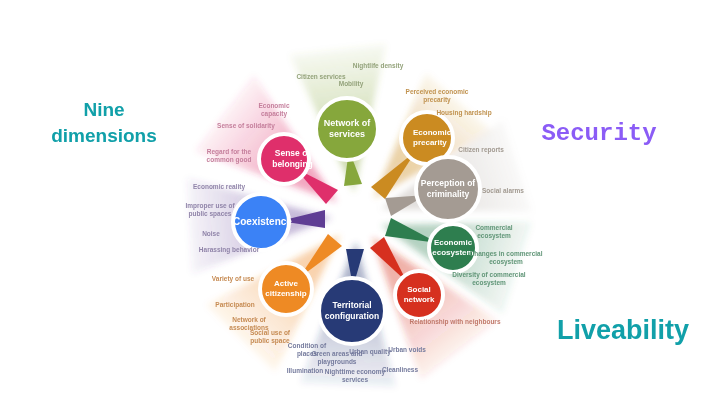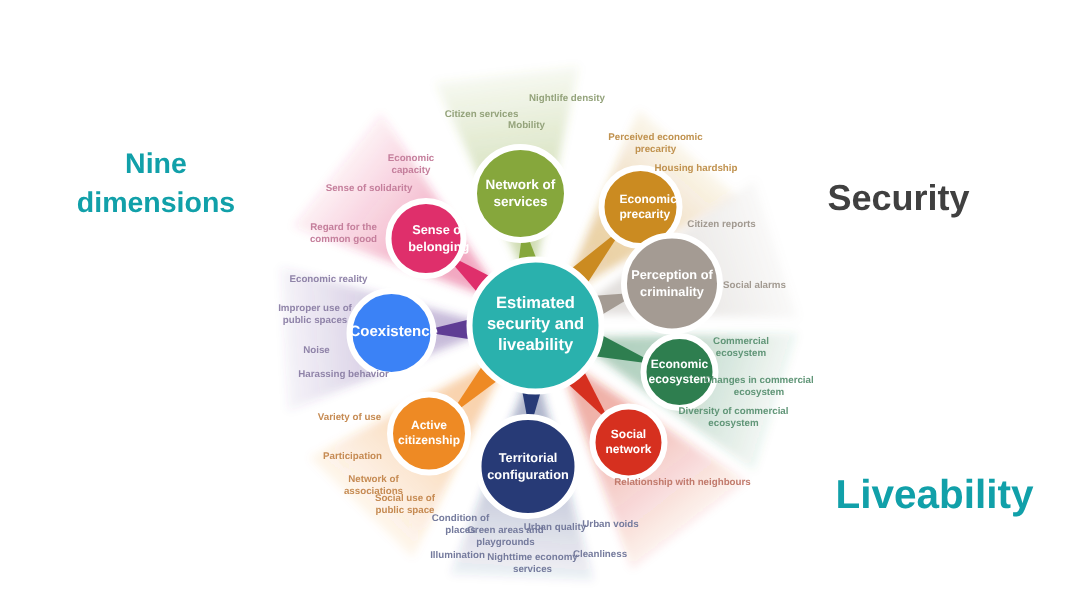--- a/index.html
+++ b/index.html
@@ -7,21 +7,21 @@
   .stage{position:relative;width:720px;height:405px;background:#ffffff;overflow:hidden;}
   .diagram-svg{position:absolute;left:0;top:0;width:720px;height:405px;}
   .dim-circle{position:absolute;border-radius:50%;border:4px solid #ffffff;box-sizing:border-box;
     display:flex;align-items:center;justify-content:center;text-align:center;
     color:#ffffff;font-weight:bold;line-height:1.25;}
   .dim-circle span{display:block;}
   .olabel{position:absolute;transform:translate(-50%,-50%);text-align:center;
     font-size:6.5px;line-height:1.2;font-weight:bold;white-space:normal;}
   .heading{position:absolute;transform:translate(-50%,-50%);text-align:center;font-weight:bold;}
   .h-teal{color:#11a0a9;}
-  .h-navy{color:#404040;}
+  .h-navy{color:#8b5cf6;font-family:Liberation Mono, monospace;}
 </style>
 </head>
 <body>
 
 <div class="stage">
 
   <svg class="diagram-svg" viewBox="0 0 720 405">
     <defs>
       <filter id="soften" x="-20%" y="-20%" width="140%" height="140%">
         <feGaussianBlur stdDeviation="3"></feGaussianBlur>
@@ -91,23 +91,20 @@
       <polygon points="391,216 385,198 426,195" fill="#a49b93"></polygon>
       <polygon points="385,236 391,218 438,243" fill="#2e7e4f"></polygon>
       <polygon points="370,248 384,237 407,282" fill="#d6301f"></polygon>
       <polygon points="346,249 364,249 353,287" fill="#273a76"></polygon>
       <polygon points="328,234 342,246 299,278" fill="#ee8a24"></polygon>
       <polygon points="325,210 325,228 280,221" fill="#5f3d94"></polygon>
       <polygon points="338,190 326,204 295,168" fill="#df2f6b"></polygon>
     </g>
   </svg>
 
-  <div class="dim-circle" style="left:311px;top:171px;width:92px;height:92px;background:#2ab1ad;font-size:11px;">
-    <span style="width:74px;">Estimated security and liveability</span>
-  </div>
 
   <div class="dim-circle" style="left:314px;top:96px;width:66px;height:66px;background:#86a73c;font-size:9px;">
     <span style="width:52px;">Network of services</span>
   </div>
 
   <div class="dim-circle" style="left:399px;top:110px;width:56px;height:56px;background:#cb8b21;font-size:8px;">
     <span style="width:28px;">Economic precarity</span>
   </div>
 
   <div class="dim-circle" style="left:414px;top:155px;width:68px;height:68px;background:#a49b93;font-size:8.5px;">

